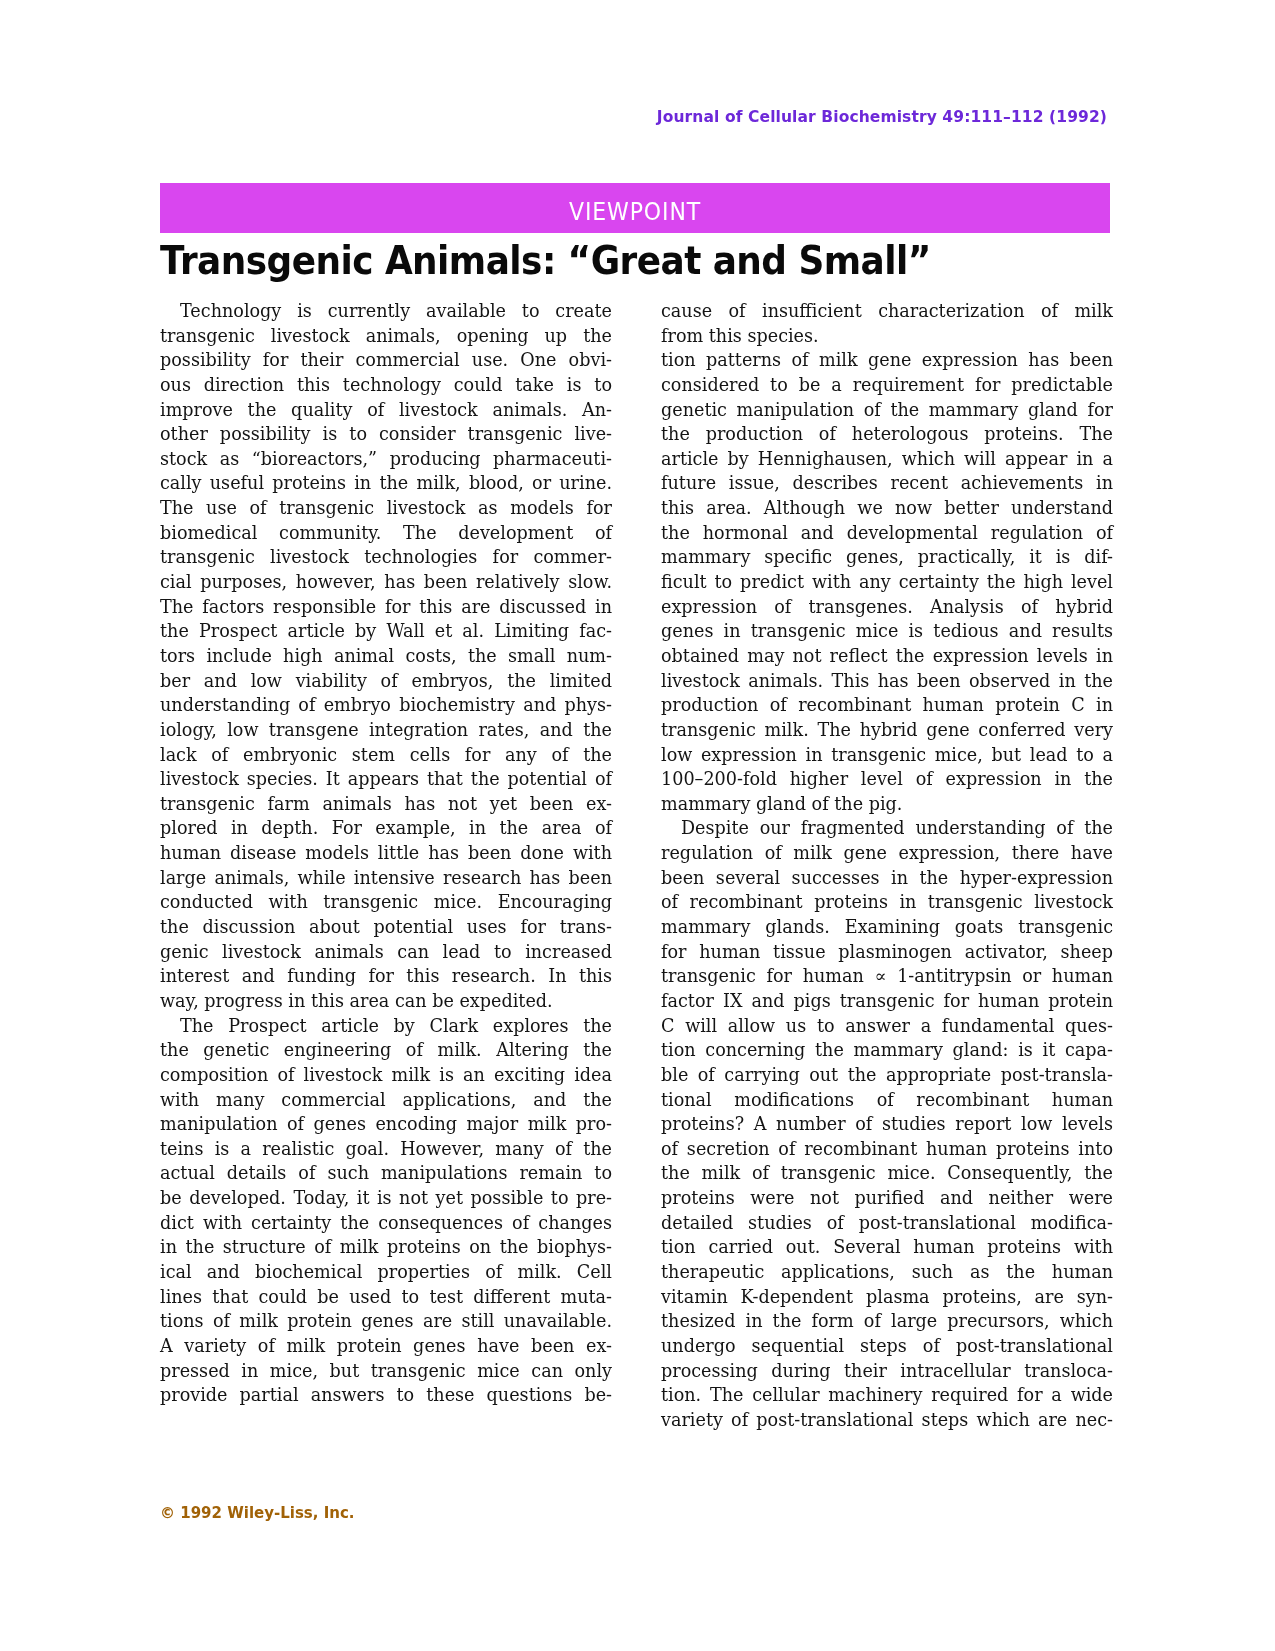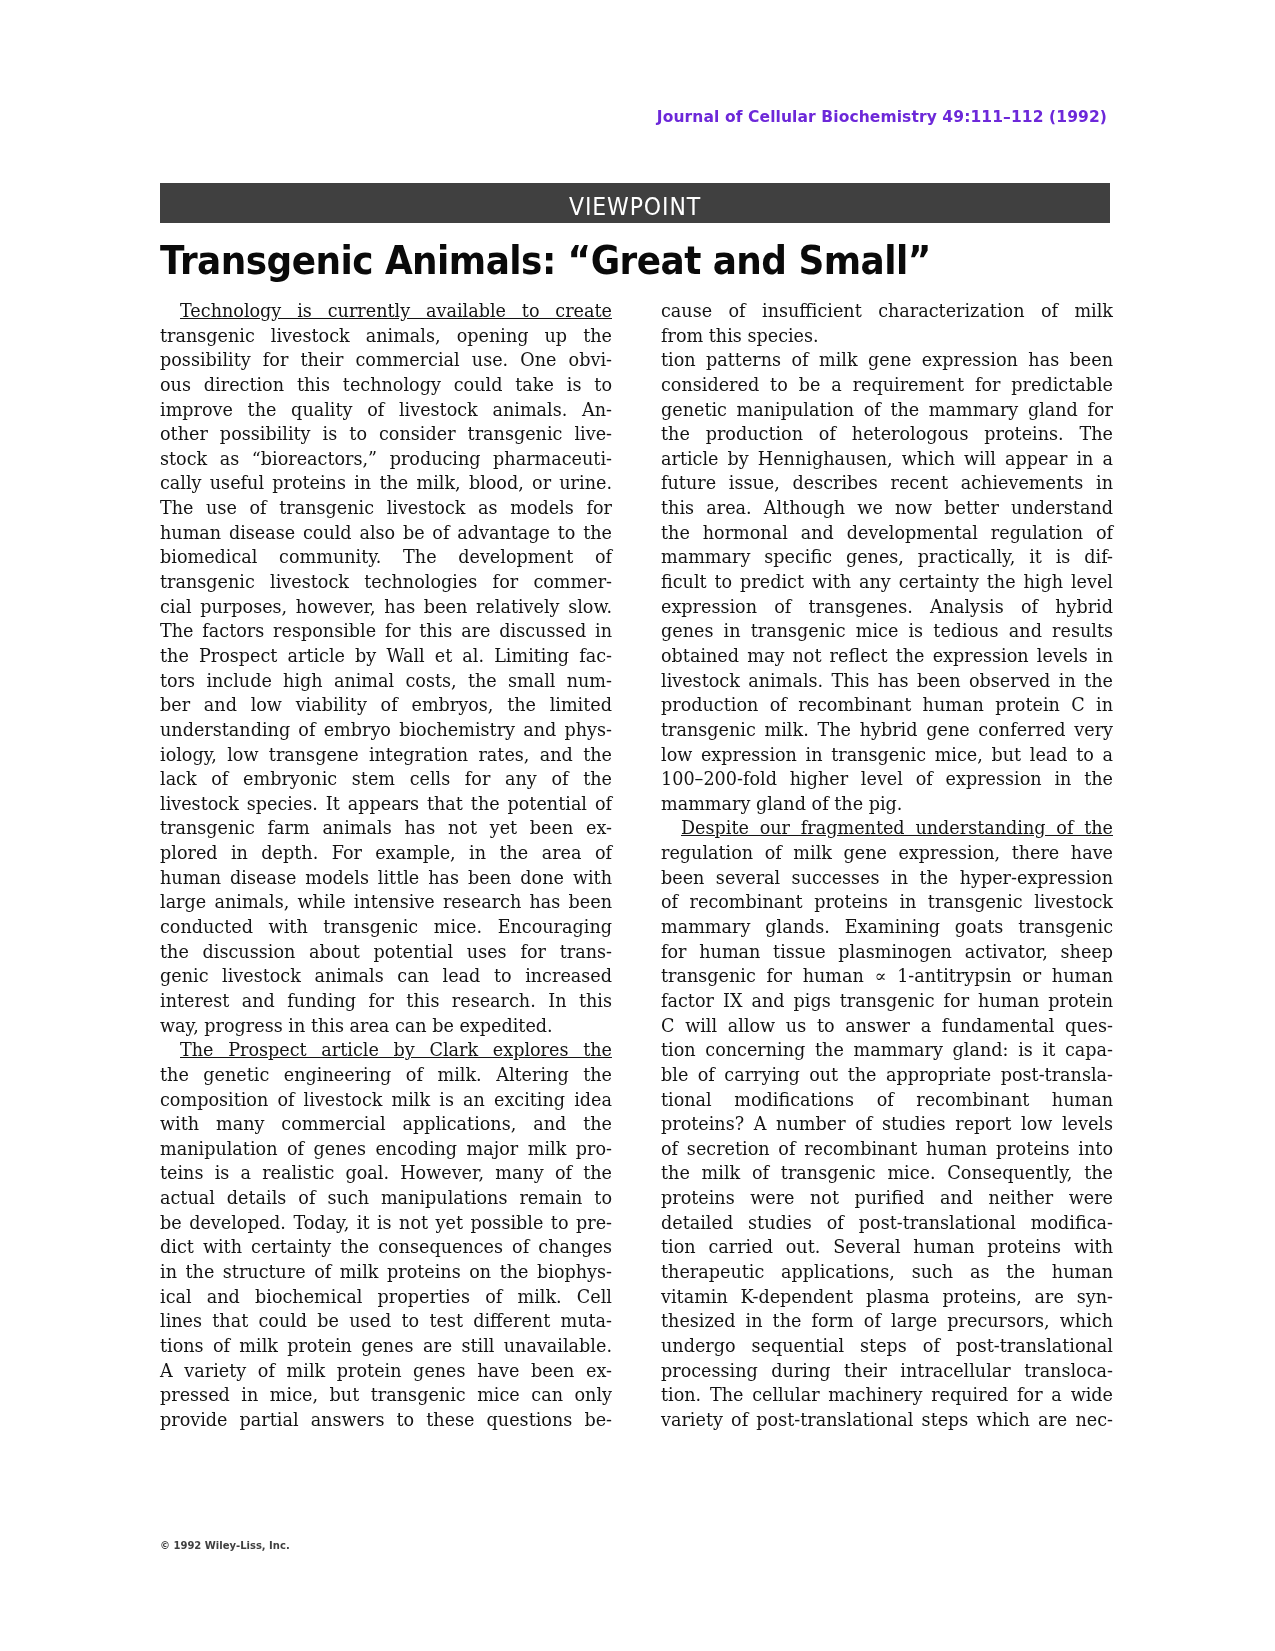--- a/index.html
+++ b/index.html
@@ -23,22 +23,22 @@
       font-size: 15.5px;
       letter-spacing: 0.1px;
       color: #6d28d9;
       white-space: nowrap;
     }
     .banner {
       position: absolute;
       left: 160px;
       top: 183px;
       width: 950px;
-      height: 40px;
-      background: #404040;
+      height: 50px;
+      background: #d946ef;
       display: flex;
       align-items: center;
       justify-content: center;
     }
     .banner span {
       font-family: "DejaVu Sans", sans-serif;
       color: #ffffff;
       font-size: 25px;
       letter-spacing: 1px;
       transform: scaleX(0.88);
@@ -71,30 +71,30 @@
     .col.right { left: 661px; }
     .line {
       display: block;
       height: 24.65px;
       white-space: nowrap;
       text-align: justify;
       text-align-last: justify;
       overflow: visible;
       transform-origin: left center;
     }
-    .line.indent { padding-left: 20px; text-decoration: underline; }
+    .line.indent { padding-left: 20px; }
     .line.last { text-align-last: left; }
     .footer {
       position: absolute;
       left: 160px;
-      top: 1540px;
+      top: 1504px;
       font-family: "DejaVu Sans", sans-serif;
       font-weight: bold;
-      font-size: 10px;
-      color: #404040;
+      font-size: 15px;
+      color: #a16207;
       white-space: nowrap;
     }
   </style>
 </head>
 <body>
 
 <div class="journal-header">Journal of Cellular Biochemistry 49:111–112 (1992)</div>
 
 <div class="banner">
   <span>VIEWPOINT</span>
@@ -105,21 +105,20 @@
 <div class="col left">
     <div class="line indent">Technology is currently available to create</div>
     <div class="line">transgenic livestock animals, opening up the</div>
     <div class="line">possibility for their commercial use. One obvi-</div>
     <div class="line">ous direction this technology could take is to</div>
     <div class="line">improve the quality of livestock animals. An-</div>
     <div class="line">other possibility is to consider transgenic live-</div>
     <div class="line">stock as “bioreactors,” producing pharmaceuti-</div>
     <div class="line">cally useful proteins in the milk, blood, or urine.</div>
     <div class="line">The use of transgenic livestock as models for</div>
-    <div class="line">human disease could also be of advantage to the</div>
     <div class="line">biomedical community. The development of</div>
     <div class="line">transgenic livestock technologies for commer-</div>
     <div class="line">cial purposes, however, has been relatively slow.</div>
     <div class="line">The factors responsible for this are discussed in</div>
     <div class="line">the Prospect article by Wall et al. Limiting fac-</div>
     <div class="line">tors include high animal costs, the small num-</div>
     <div class="line">ber and low viability of embryos, the limited</div>
     <div class="line">understanding of embryo biochemistry and phys-</div>
     <div class="line">iology, low transgene integration rates, and the</div>
     <div class="line">lack of embryonic stem cells for any of the</div>

